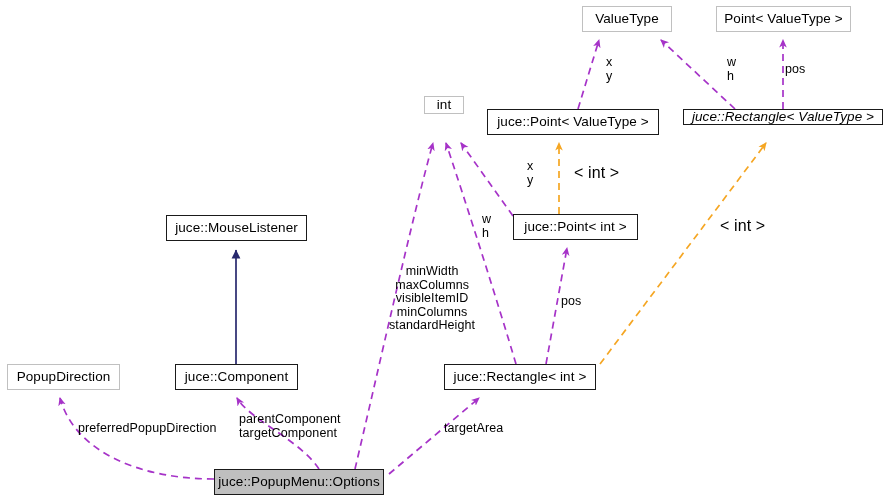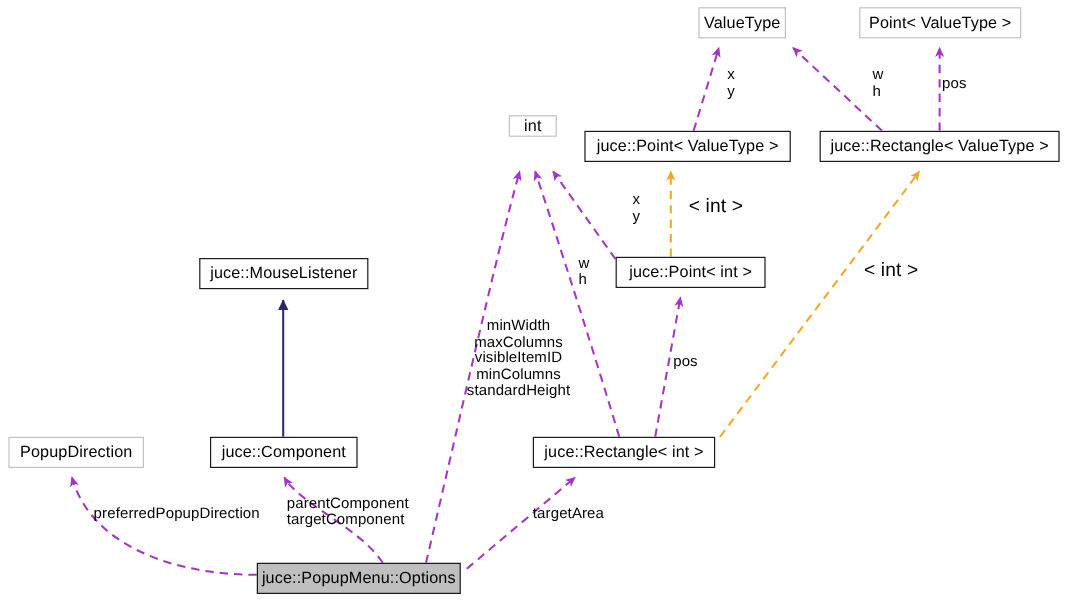--- a/index.html
+++ b/index.html
@@ -101,25 +101,25 @@
 
     <path d="M 236 364 L 236 250" fill="none" stroke="#27286e" stroke-width="1.7" marker-end="url(#arrow-navy)"></path>
 
     <path d="M 389 474 L 479 398" fill="none" stroke="#a633c8" stroke-width="1.7" stroke-dasharray="7,5" marker-end="url(#arrow-purple)"></path>
 
     <path d="M 319 469 C 300 440, 250 420, 237 398" fill="none" stroke="#a633c8" stroke-width="1.7" stroke-dasharray="7,5" marker-end="url(#arrow-purple)"></path>
 
     <path d="M 214 479 C 140 479, 75 452, 60 398" fill="none" stroke="#a633c8" stroke-width="1.7" stroke-dasharray="7,5" marker-end="url(#arrow-purple)"></path>
   </svg>
 
-<div class="node faint" style="left: 582px; top: 6px; width: 73px; height: 26px;">ValueType</div>
+<div class="node faint" style="left: 582px; top: 6px; width: 90px; height: 26px;">ValueType</div>
     <div class="node faint" style="left: 716px; top: 6px; width: 135px; height: 26px;">Point&lt; ValueType &gt;</div>
     <div class="node faint" style="left: 424px; top: 96px; width: 40px; height: 18px;">int</div>
     <div class="node solid" style="left: 487px; top: 109px; width: 172px; height: 26px;">juce::Point&lt; ValueType &gt;</div>
-    <div class="node solid" style="left: 683px; top: 109px; width: 200px; height: 26px;">juce::Rectangle&lt; ValueType &gt;</div>
+    <div class="node solid" style="left: 683px; top: 109px; width: 200px; height: 16px; font-style: italic;">juce::Rectangle&lt; ValueType &gt;</div>
     <div class="node solid" style="left: 513px; top: 214px; width: 125px; height: 26px;">juce::Point&lt; int &gt;</div>
     <div class="node solid" style="left: 166px; top: 215px; width: 141px; height: 26px;">juce::MouseListener</div>
     <div class="node faint" style="left: 7px; top: 364px; width: 113px; height: 26px;">PopupDirection</div>
     <div class="node solid" style="left: 444px; top: 364px; width: 152px; height: 26px;">juce::Rectangle&lt; int &gt;</div>
     <div class="node solid" style="left: 175px; top: 364px; width: 123px; height: 26px;">juce::Component</div>
     <div class="node current" style="left: 214px; top: 469px; width: 170px; height: 26px;">juce::PopupMenu::Options</div>
     <div class="edge-label" style="left: 606px; top: 56px;">x
 y</div>
     <div class="edge-label" style="left: 727px; top: 56px;">w
 h</div>

